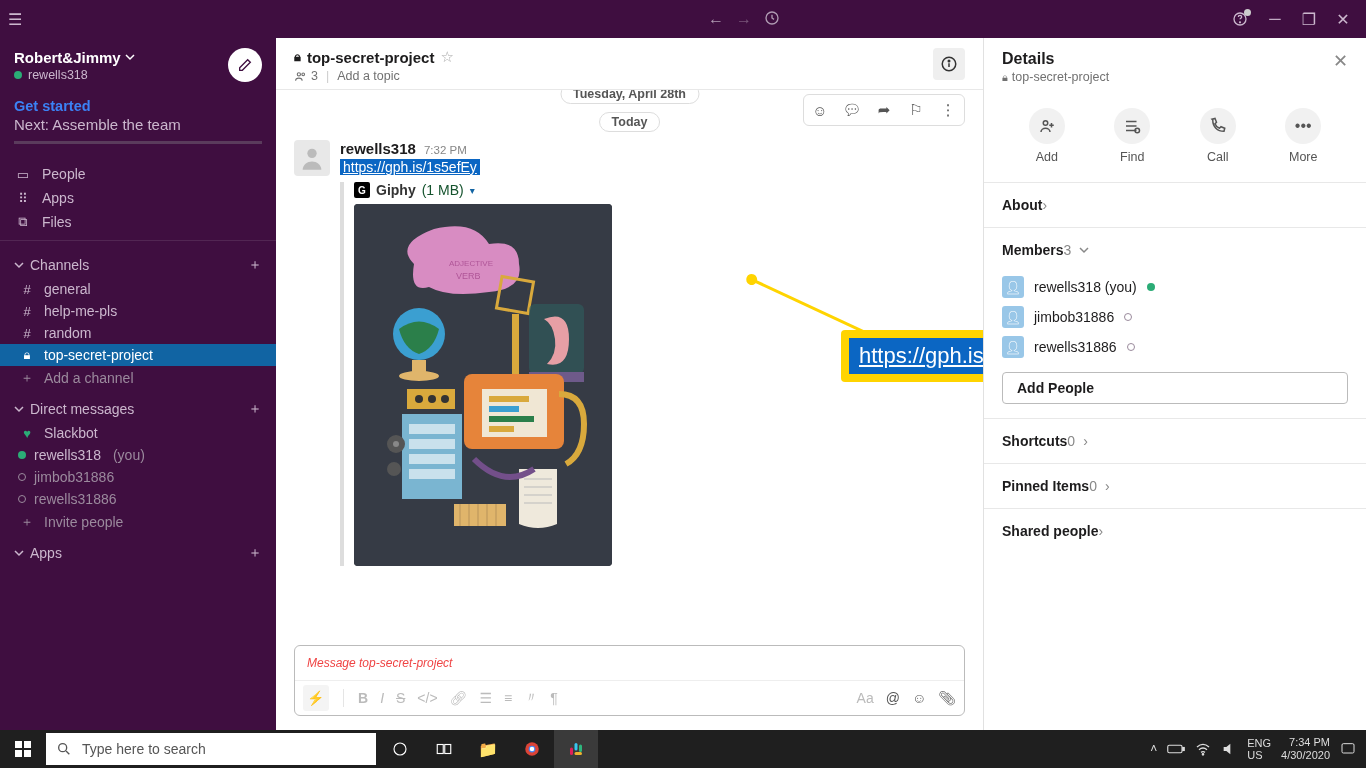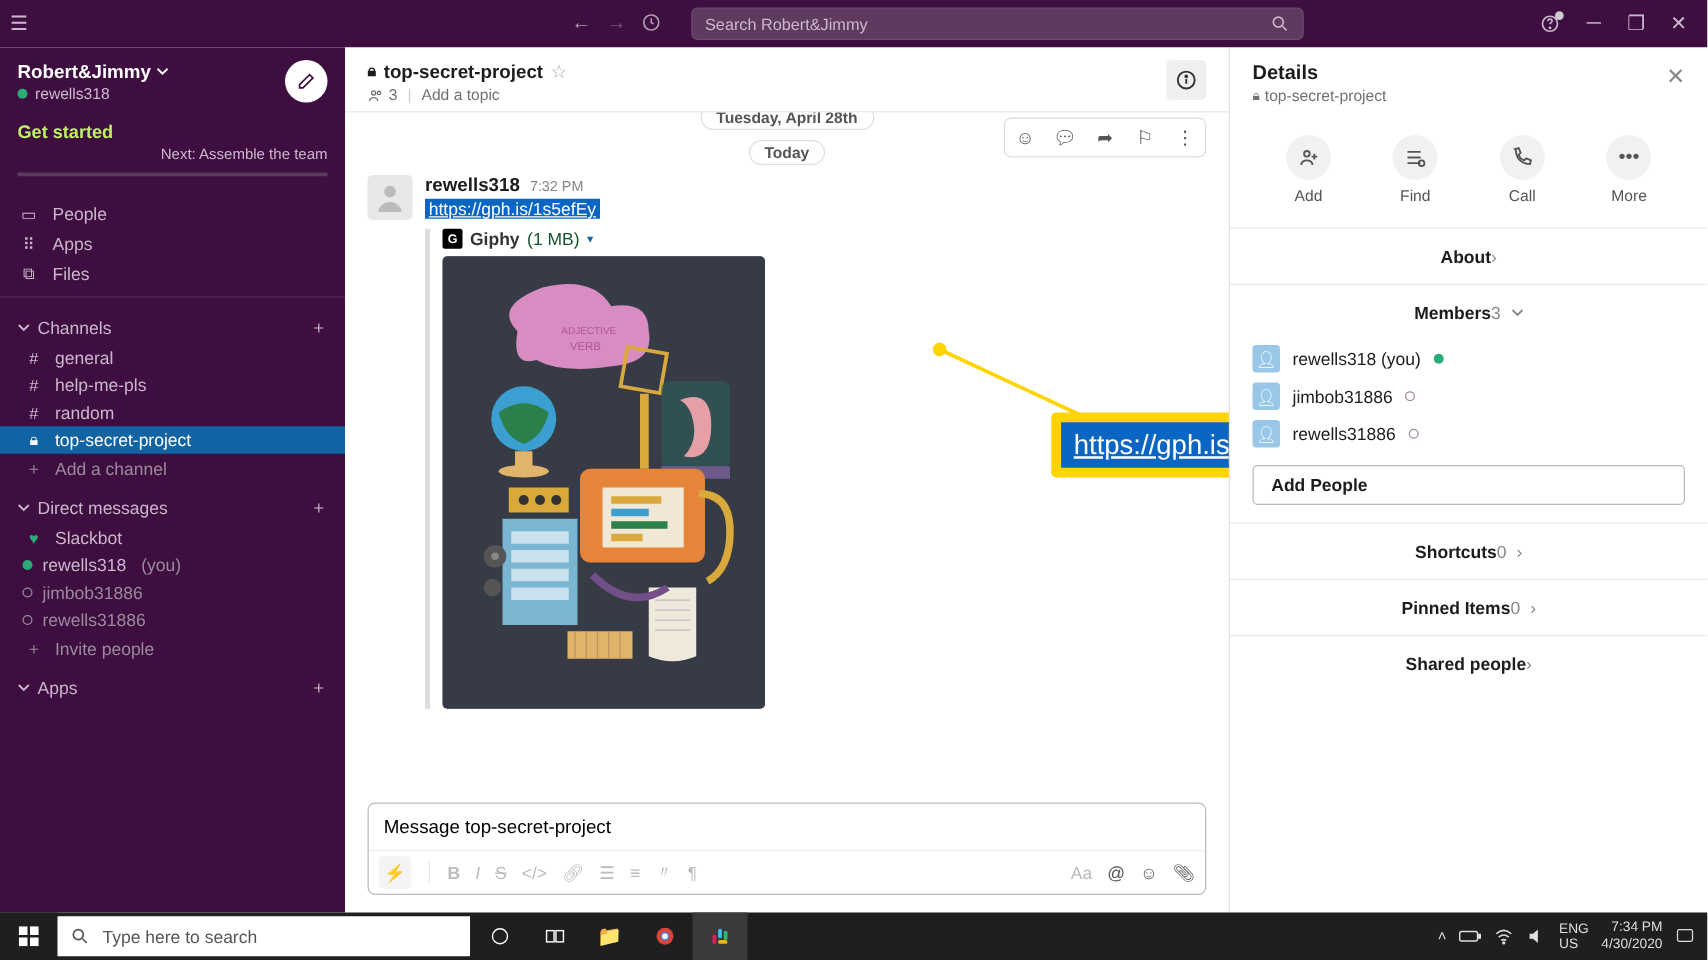--- a/index.html
+++ b/index.html
@@ -16,22 +16,22 @@
 .winbtn { width: 14px; height: 14px; display: inline-flex; align-items: center; justify-content: center; }
 .main-row { flex: 1; display: flex; min-height: 0; }
 .sidebar { width: 276px; background: #3f0e40; color: #cbb7cd; display: flex; flex-direction: column; font-size: 14px; overflow-y: auto; }
 .ws-header { padding: 10px 14px 6px; display: flex; align-items: center; justify-content: space-between; }
 .ws-name { color: #fff; font-weight: bold; font-size: 15px; display: flex; align-items: center; gap: 4px; }
 .ws-user { font-size: 12.5px; color: #cbb7cd; display: flex; align-items: center; gap: 6px; margin-top: 2px; }
 .presence-dot { width: 8px; height: 8px; border-radius: 50%; background: #2bac76; display: inline-block; }
 .presence-hollow { width: 8px; height: 8px; border-radius: 50%; border: 1.5px solid #9a8a9c; display: inline-block; }
 .compose-btn { width: 34px; height: 34px; border-radius: 50%; background: #fff; display: flex; align-items: center; justify-content: center; color: #3f0e40; }
 .getstarted { padding: 10px 14px 12px; }
-.getstarted h3 { color: #bef264; font-size: 14.5px; font-weight: bold; }
-.getstarted .sub { font-size: 12px; margin-top: 2px; text-align: right; }
+.getstarted h3 { color: #3b82f6; font-size: 14.5px; font-weight: bold; }
+.getstarted .sub { font-size: 15px; margin-top: 2px; }
 .progress { height: 3px; background: #5a3b5c; margin-top: 8px; width: 100%; }
 .sb-row { padding: 4px 14px; display: flex; align-items: center; gap: 10px; cursor: pointer; }
 .sb-section { padding: 10px 14px 4px; display: flex; align-items: center; gap: 6px; color: #cbb7cd; }
 .sb-section .plus { margin-left: auto; color: #cbb7cd; font-size: 14px; }
 .sb-item { padding: 3px 14px 3px 18px; display: flex; align-items: center; gap: 8px; font-size: 14px; cursor: pointer; }
 .sb-item.active { background: #1164a3; color: #fff; }
 .dim { color: #9b8a9d; }
 .pre-icon { width: 18px; text-align: center; font-size: 13px; }
 .content { flex: 1; display: flex; flex-direction: column; min-width: 0; background: #fff; border-right: 1px solid #e1e1e1; }
 .chan-header { padding: 10px 18px 6px; display: flex; align-items: flex-start; justify-content: space-between; border-bottom: 1px solid #e8e8e8; position: relative; }
@@ -53,34 +53,34 @@
 .attach { margin-top: 6px; border-left: 4px solid #ddd; padding-left: 10px; }
 .attach-head { display: flex; align-items: center; gap: 6px; font-size: 14px; color: #333; }
 .giphy-icon { width: 16px; height: 16px; background: #000; display: flex; align-items: center; justify-content: center; color: #fff; font-size: 10px; font-weight: bold; border-radius: 2px; }
 .chev { color: #1264a3; font-size: 10px; }
 .gif-box { width: 258px; height: 362px; background: #353a43; margin-top: 6px; border-radius: 4px; position: relative; overflow: hidden; }
 .callout-line { position: absolute; width: 170px; height: 3px; background: #ffd400; transform: rotate(25deg); left: 470px; top: 225px; z-index: 4; pointer-events: none; }
 .callout-line::before { content: ""; position: absolute; left: -8px; top: -4px; width: 11px; height: 11px; background: #ffd400; border-radius: 50%; }
 .callout-box { position: absolute; left: 565px; top: 240px; background: #ffd400; padding: 8px; border-radius: 4px; z-index: 5; }
 .callout-inner { background: #0b66c3; color: #fff; padding: 3px 8px; font-size: 22px; font-weight: 400; text-decoration: underline; border: 2px solid #0b66c3; }
 .composer { margin: 8px 18px 14px; border: 1px solid #bbb; border-radius: 6px; }
-.comp-input { padding: 10px 12px; color: #000000; font-size: 15px; }
+.comp-input { padding: 10px 12px; color: #ef4444; font-size: 12px; font-style: italic; }
 .comp-toolbar { border-top: 1px solid #eee; padding: 4px 8px; display: flex; align-items: center; gap: 14px; color: #bbb; font-size: 14px; }
 .comp-toolbar .grp { display: flex; gap: 12px; align-items: center; }
 .comp-toolbar .rgrp { margin-left: auto; display: flex; gap: 12px; color: #555; }
 .comp-toolbar .lightning { background: #f4f4f4; width: 26px; height: 26px; border-radius: 3px; display: flex; align-items: center; justify-content: center; color: #888; }
 .comp-toolbar .divider { width: 1px; height: 18px; background: #e5e5e5; }
 .details { width: 382px; background: #fff; display: flex; flex-direction: column; font-size: 14px; color: #1d1c1d; }
 .d-header { padding: 12px 18px 10px; display: flex; justify-content: space-between; align-items: flex-start; }
 .d-header h3 { font-size: 16px; font-weight: 700; }
 .d-sub { font-size: 12.5px; color: #717171; margin-top: 2px; display: flex; align-items: center; gap: 4px; }
 .d-actions { display: flex; justify-content: space-around; padding: 14px 20px 18px; }
 .d-act { display: flex; flex-direction: column; align-items: center; gap: 6px; font-size: 12.5px; color: #555; cursor: pointer; }
 .d-act .circ { width: 36px; height: 36px; border-radius: 50%; background: #f1f1f1; display: flex; align-items: center; justify-content: center; font-size: 16px; color: #555; }
-.d-sec { border-top: 1px solid #e8e8e8; padding: 14px 18px; display: flex; align-items: center; justify-content: center; cursor: pointer; font-weight: 600; }
+.d-sec { border-top: 1px solid #e8e8e8; padding: 14px 18px; display: flex; align-items: center; justify-content: flex-start; cursor: pointer; font-weight: 600; }
 .d-sec .rside { color: #888; display: flex; align-items: center; gap: 8px; font-weight: 400; }
 .member-row { padding: 4px 18px; display: flex; align-items: center; gap: 10px; font-size: 14px; }
 .m-avatar { width: 22px; height: 22px; background: #99c7e8; border-radius: 3px; display: flex; align-items: center; justify-content: center; color: #fff; font-size: 13px; }
 .add-people { margin: 10px 18px 14px; padding: 7px 14px; border: 1px solid #bbb; border-radius: 4px; font-weight: 600; font-size: 14px; display: inline-block; cursor: pointer; }
 .taskbar { height: 38px; background: #1f1f1f; display: flex; align-items: center; color: #fff; font-size: 12px; }
 .tb-start { width: 46px; height: 100%; display: flex; align-items: center; justify-content: center; background: #1f1f1f; }
 .tb-search { flex: 0 0 330px; height: 30px; background: #fff; margin: 0 2px 0 0; display: flex; align-items: center; padding: 16px 10px; gap: 10px; color: #666; }
 .tb-icons { display: flex; align-items: center; height: 100%; }
 .tb-icons span { width: 44px; height: 100%; display: flex; align-items: center; justify-content: center; font-size: 16px; }
 .tb-right-tray { margin-left: auto; display: flex; align-items: center; gap: 10px; padding: 0 10px; color: #ddd; }
@@ -99,29 +99,20 @@
     <div class="tb-nav">
       <span>←</span>
       <span style="opacity:.5">→</span>
       <span>
         <svg class="icon-sm" viewBox="0 0 24 24" fill="none" stroke="currentColor" stroke-width="2">
             <circle cx="12" cy="12" r="9"></circle>
             <path d="M12 7v5l3 2"></path>
           </svg>
       </span>
     </div>
-    <div class="search-box">
-      <span>Search Robert&amp;Jimmy</span>
-      <span class="sicon">
-        <svg class="icon-sm" viewBox="0 0 24 24" fill="none" stroke="currentColor" stroke-width="2">
-            <circle cx="10" cy="10" r="6"></circle>
-            <path d="M20 20l-5-5"></path>
-          </svg>
-      </span>
-    </div>
   </div>
   <div class="tb-right">
     <span class="help-badge">
       <svg class="icon-sm" viewBox="0 0 24 24" fill="none" stroke="currentColor" stroke-width="2">
           <circle cx="12" cy="12" r="9"></circle>
           <path d="M9.5 9a2.5 2.5 0 115 0c0 1.5-2.5 2-2.5 3.5"></path>
           <circle cx="12" cy="17" r=".7" fill="currentColor"></circle>
         </svg>
     </span>
     <span class="winbtn">─</span>

